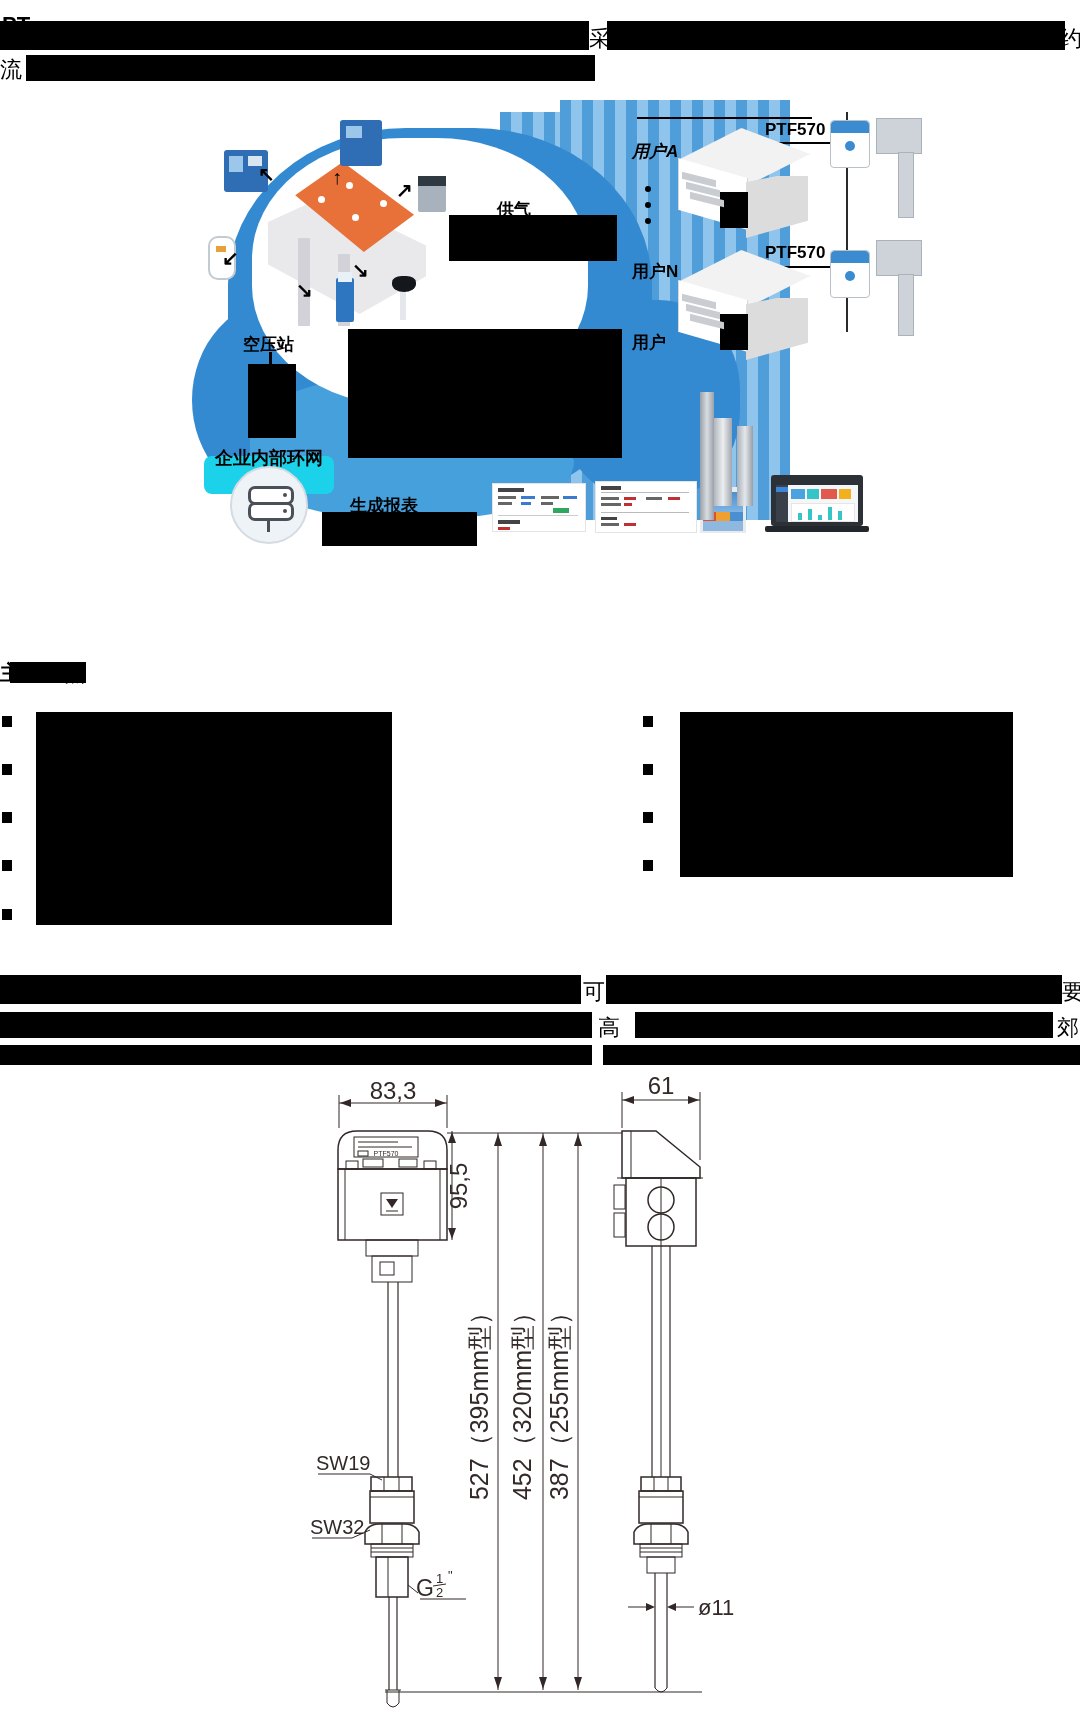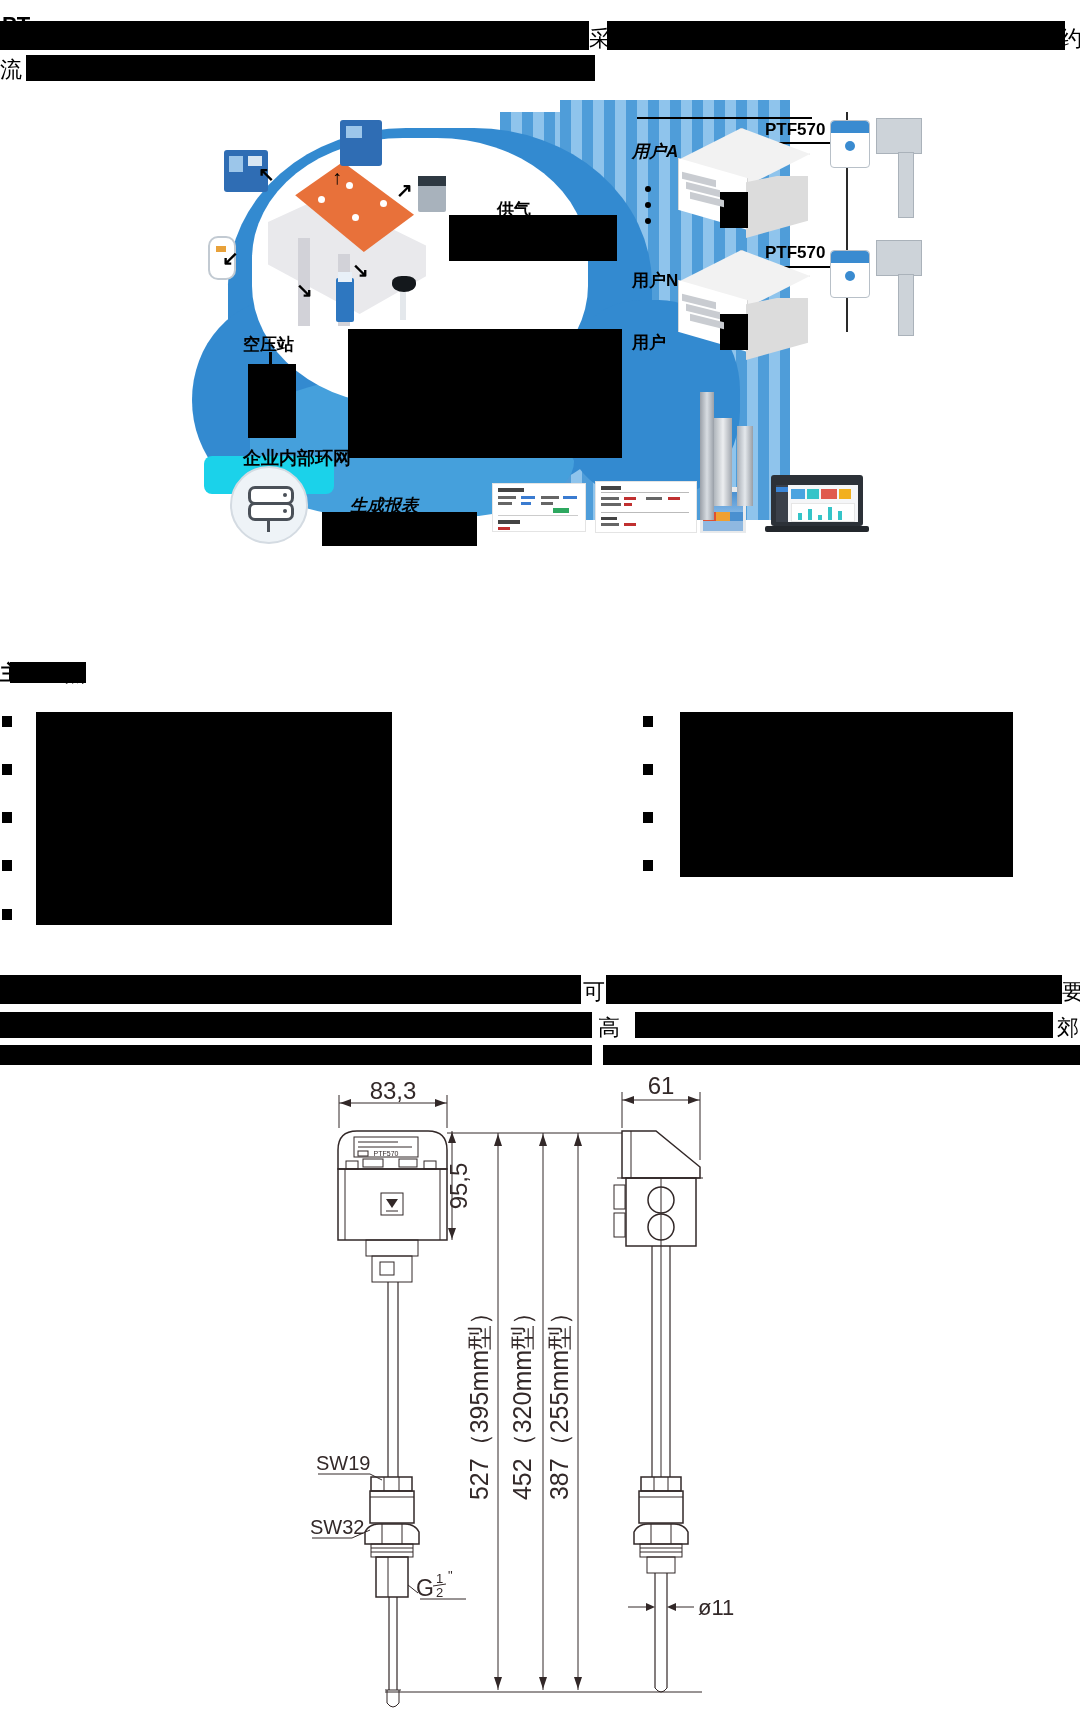--- a/index.html
+++ b/index.html
@@ -76,33 +76,33 @@
     <div class="abs" style="left:222px;top:246px;font-size:20px;font-weight:bold;">↙</div>
     <div class="abs" style="left:352px;top:258px;font-size:20px;font-weight:bold;">↘</div>
     <div class="abs" style="left:296px;top:278px;font-size:20px;font-weight:bold;">↘</div>
 
     <div class="cnlabel" style="left:497px;top:198px;">供气</div>
     <div class="bar" style="left:449px;top:215px;width:168px;height:46px;"></div>
     <div class="bar" style="left:348px;top:329px;width:274px;height:129px;"></div>
     <div class="cnlabel" style="left:243px;top:333px;">空压站</div>
     <div class="bar" style="left:269px;top:352px;width:3px;height:12px;"></div>
     <div class="bar" style="left:248px;top:364px;width:48px;height:74px;"></div>
-    <div class="cnlabel" style="left:215px;top:446px;font-size:18px;margin-left:28px;">企业内部环网</div>
+    <div class="cnlabel" style="left:215px;top:446px;font-size:18px;">企业内部环网</div>
 
     <div class="abs" style="left:230px;top:466px;width:74px;height:74px;background:#eef3f7;border:2px solid #d4dbe2;border-radius:50%;">
       <div class="abs" style="left:16px;top:18px;width:40px;height:13px;background:#fff;border:3px solid #4a5058;border-radius:7px;">
         <div class="abs" style="right:4px;top:4px;width:4px;height:4px;background:#4a5058;border-radius:50%;"></div>
       </div>
       <div class="abs" style="left:16px;top:34px;width:40px;height:13px;background:#fff;border:3px solid #4a5058;border-radius:7px;">
         <div class="abs" style="right:4px;top:4px;width:4px;height:4px;background:#4a5058;border-radius:50%;"></div>
       </div>
       <div class="abs" style="left:35px;top:52px;width:3px;height:12px;background:#4a5058;"></div>
     </div>
 
-    <div class="cnlabel" style="left:350px;top:494px;font-style:italic;">生成报表</div>
+    <div class="cnlabel" style="left:350px;top:494px;">生成报表</div>
     <div class="bar" style="left:322px;top:512px;width:155px;height:34px;"></div>
 
     <div class="abs" style="left:492px;top:483px;width:92px;height:47px;background:#fff;border:1px solid #e4e4e4;">
       <div class="abs" style="left:5px;top:4px;width:26px;height:4px;background:#444;"></div>
       <div class="abs" style="left:5px;top:12px;width:18px;height:3px;background:#666;"></div>
       <div class="abs" style="left:28px;top:12px;width:14px;height:3px;background:#3a7bd0;"></div>
       <div class="abs" style="left:48px;top:12px;width:18px;height:3px;background:#666;"></div>
       <div class="abs" style="left:70px;top:12px;width:14px;height:3px;background:#3a7bd0;"></div>
       <div class="abs" style="left:5px;top:18px;width:14px;height:3px;background:#666;"></div>
       <div class="abs" style="left:28px;top:18px;width:10px;height:3px;background:#3a7bd0;"></div>
@@ -161,21 +161,21 @@
       <div class="abs" style="left:0;top:52px;width:104px;height:6px;background:#23272c;border-radius:2px;"></div>
     </div>
 
     <div class="abs" style="left:637px;top:117px;width:175px;height:2px;background:#000;"></div>
     <div class="cnlabel" style="left:765px;top:120px;">PTF570</div>
     <div class="abs" style="left:768px;top:142px;width:73px;height:2px;background:#000;"></div>
     <div class="cnlabel" style="left:765px;top:243px;">PTF570</div>
     <div class="abs" style="left:759px;top:266px;width:82px;height:2px;background:#000;"></div>
 
     <div class="cnlabel" style="left:632px;top:140px;font-style:italic;">用户A</div>
-    <div class="cnlabel" style="left:632px;top:269px;">用户N</div>
+    <div class="cnlabel" style="left:632px;top:260px;">用户N</div>
     <div class="cnlabel" style="left:632px;top:331px;">用户</div>
 
     <div class="abs" style="left:645px;top:186px;width:6px;height:6px;background:#000;border-radius:50%;"></div>
     <div class="abs" style="left:645px;top:202px;width:6px;height:6px;background:#000;border-radius:50%;"></div>
     <div class="abs" style="left:645px;top:218px;width:6px;height:6px;background:#000;border-radius:50%;"></div>
 
     <div class="abs" style="left:668px;top:128px;width:152px;height:112px;">
       <div class="abs" style="left:10px;top:0;width:130px;height:56px;background:#f2f2f2;border:1px solid #d0d0d0;
            clip-path:polygon(0 55%,48% 0,100% 45%,52% 100%);"></div>
       <div class="abs" style="left:10px;top:30px;width:68px;height:70px;background:#fff;border:1px solid #d8d8d8;

